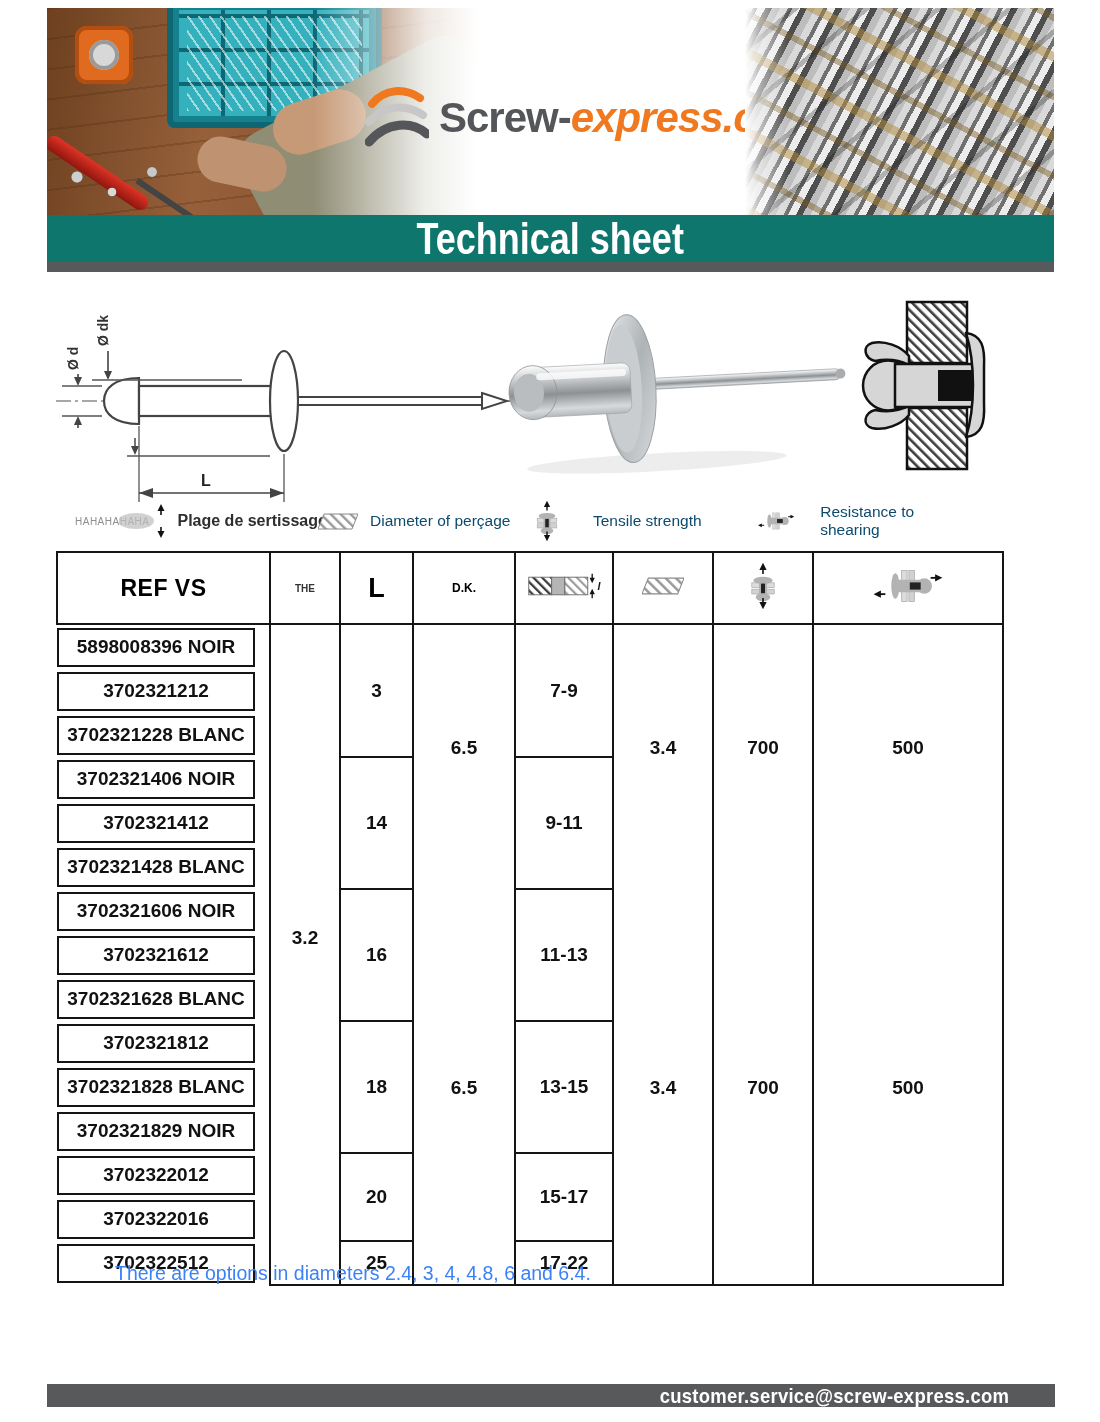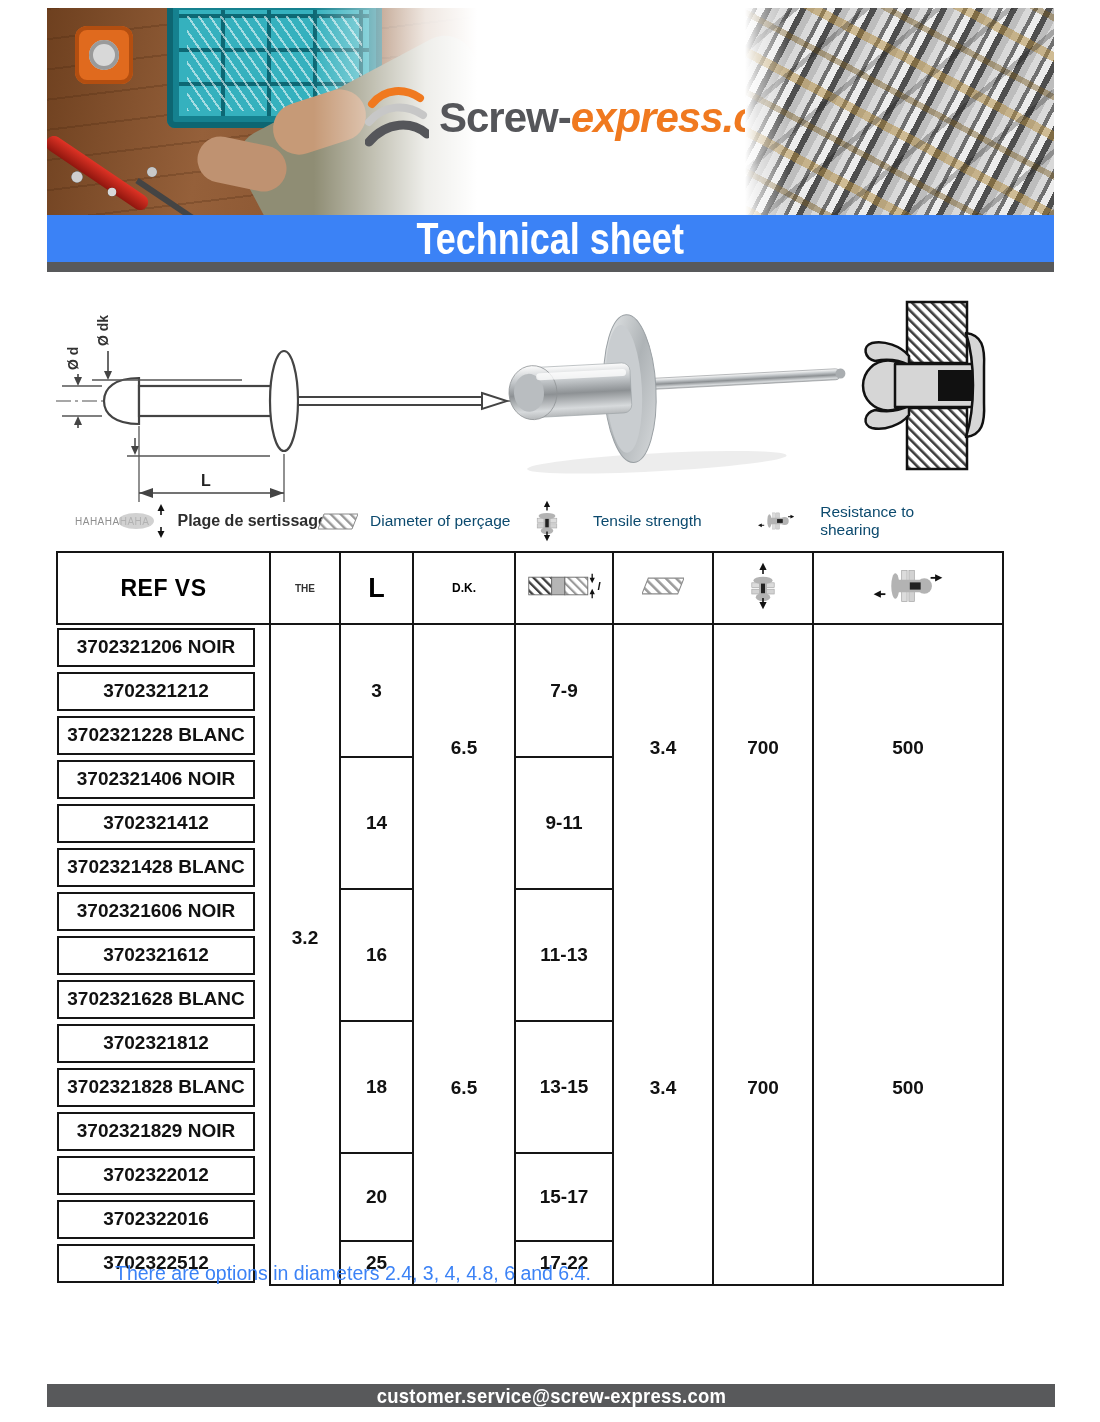--- a/index.html
+++ b/index.html
@@ -50,21 +50,21 @@
       radial-gradient(circle 8px at 95px 25px,#c8c8c8 55%,#888 62%,transparent 66%);}
 
   
   .logo{left:318px;top:62px;width:400px;height:95px;display:flex;align-items:center;}
   .logo-arcs{width:64px;height:66px;margin-right:10px;flex:0 0 auto;}
   .logo-text{font-size:42px;font-weight:bold;letter-spacing:-1px;white-space:nowrap;}
   .logo-gray{color:#55565a;}
   .logo-orange{color:#f0791f;font-style:italic;}
 
   
-  .banner{left:47px;top:215px;width:1007px;height:47px;background:#3b82f6;display:flex;align-items:center;justify-content:center;}
+  .banner{left:47px;top:215px;width:1007px;height:47px;background:#0f766e;display:flex;align-items:center;justify-content:center;}
   .banner-text{color:#fff;font-size:45px;font-weight:800;display:inline-block;transform:scaleX(.8);letter-spacing:0;}
   .gray-strip{left:47px;top:262px;width:1007px;height:10px;background:#58595b;}
 
   
   .fig-draw{left:42px;top:296px;width:482px;height:212px;}
   .fig-photo{left:503px;top:296px;width:352px;height:186px;}
   .fig-xsec{left:857px;top:299px;width:133px;height:173px;}
 
   
   .legend{left:0;top:498px;width:900px;height:46px;}
@@ -88,21 +88,21 @@
   th.l-h{font-size:27px;font-weight:bold;}
   th.dk-h{font-size:12px;font-weight:bold;}
   td.ref{border:none;padding:2.5px 14px 2.5px 0;vertical-align:middle;}
   .refbox{border:2px solid #151515;height:35px;display:flex;align-items:center;justify-content:center;
     font-size:19px;font-weight:bold;color:#111;}
   td.mg{position:relative;text-align:center;vertical-align:middle;font-size:19px;font-weight:bold;color:#111;}
   .fv{position:absolute;left:0;right:0;text-align:center;font-size:19px;font-weight:bold;color:#111;}
 
   
   .note{left:115px;top:1262px;font-size:19.5px;color:#3b82f6;}
-  .footer-bar{left:47px;top:1384px;width:1008px;height:23px;background:#58595b;display:flex;align-items:center;justify-content:center;}
+  .footer-bar{left:47px;top:1384px;width:1008px;height:23px;background:#58595b;display:flex;align-items:center;justify-content:flex-end;}
   .footer-text{color:#fff;font-size:21px;font-weight:bold;display:inline-block;transform:scaleX(.88);transform-origin:right center;margin-right:46px;letter-spacing:.3px;}
 
   svg text{font-family:"Liberation Sans",sans-serif;}
 </style>
 </head>
 <body>
 
 <svg width="0" height="0" style="position:absolute" aria-hidden="true">
   <defs>
     <pattern id="hx" patternUnits="userSpaceOnUse" width="7" height="7" patternTransform="rotate(-45)">
@@ -345,21 +345,21 @@
         <line x1="4" y1="30" x2="13" y2="30" stroke="#111" stroke-width="2"></line>
         <polygon points="0,30 8,26 8,34" fill="#111"></polygon>
         <line x1="63" y1="12" x2="72" y2="12" stroke="#111" stroke-width="2"></line>
         <polygon points="76,12 68,8 68,16" fill="#111"></polygon>
       </svg>
     </th>
   </tr>
 
   <tr class="brow">
     <td class="ref">
-            <div class="refbox">3702321206 NOIR</div>
+            <div class="refbox">5898008396 NOIR</div>
           </td>
     <td class="grid mg" rowspan="15">
       <span class="fv" style="top:calc(47.5% - 11px)">3.2</span>
     </td>
     <td class="grid mg" rowspan="3">3</td>
     <td class="grid mg" rowspan="15">
       <span class="fv" style="top:calc(18.6% - 11px)">6.5</span>
       <span class="fv" style="top:calc(70.3% - 11px)">6.5</span>
     </td>
     <td class="grid mg" rowspan="3">7-9</td>

